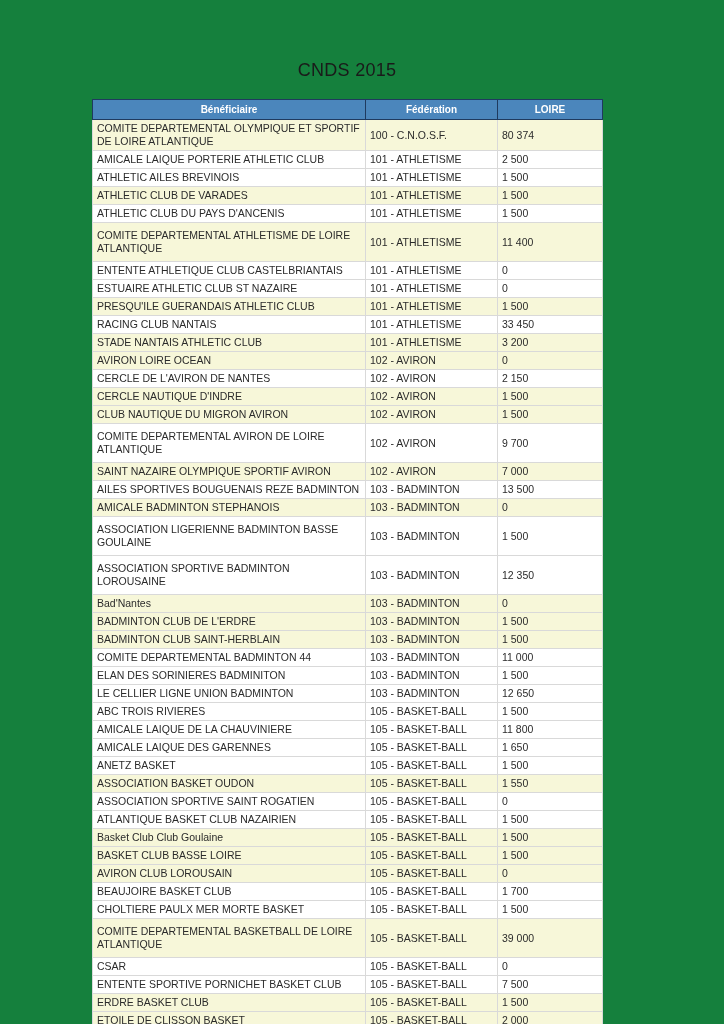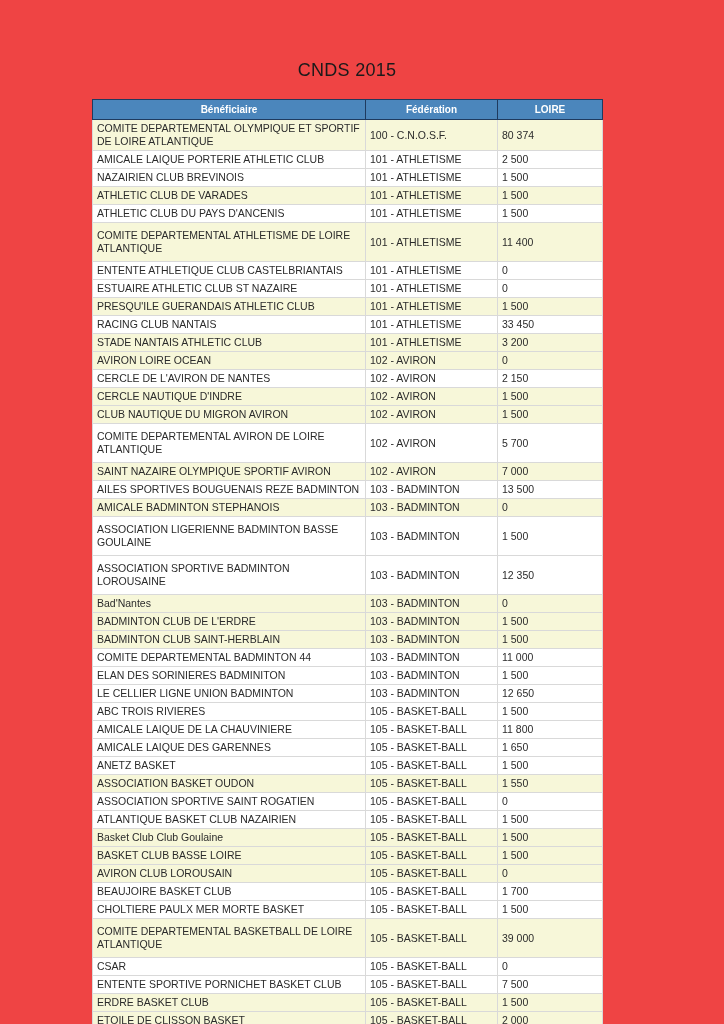--- a/index.html
+++ b/index.html
@@ -8,21 +8,21 @@
     background: #ffffff;
     width: 724px;
     height: 1024px;
     font-family: "Liberation Sans", sans-serif;
   }
   .page {
     box-sizing: border-box;
     width: 724px;
     height: 1024px;
     padding: 60px 0 0 92px;
-    background: #ef4444;
+    background: #15803d;
     overflow: hidden;
   }
   .content {
     width: 510px;
   }
   .title {
     margin: 0 0 19px 0;
     font-size: 18px;
     font-weight: 400;
     color: #1a1a1a;
@@ -88,21 +88,21 @@
     <td class="c-benef">COMITE DEPARTEMENTAL OLYMPIQUE ET SPORTIF DE LOIRE ATLANTIQUE</td>
     <td class="c-fed">100 - C.N.O.S.F.</td>
     <td class="c-cnds">80 374</td>
   </tr>
           <tr>
     <td class="c-benef">AMICALE LAIQUE PORTERIE ATHLETIC CLUB</td>
     <td class="c-fed">101 - ATHLETISME</td>
     <td class="c-cnds">2 500</td>
   </tr>
           <tr>
-    <td class="c-benef">NAZAIRIEN CLUB BREVINOIS</td>
+    <td class="c-benef">ATHLETIC AILES BREVINOIS</td>
     <td class="c-fed">101 - ATHLETISME</td>
     <td class="c-cnds">1 500</td>
   </tr>
           <tr class="yellow">
     <td class="c-benef">ATHLETIC CLUB DE VARADES</td>
     <td class="c-fed">101 - ATHLETISME</td>
     <td class="c-cnds">1 500</td>
   </tr>
           <tr>
     <td class="c-benef">ATHLETIC CLUB DU PAYS D'ANCENIS</td>
@@ -155,21 +155,21 @@
     <td class="c-cnds">1 500</td>
   </tr>
           <tr class="yellow">
     <td class="c-benef">CLUB NAUTIQUE DU MIGRON AVIRON</td>
     <td class="c-fed">102 - AVIRON</td>
     <td class="c-cnds">1 500</td>
   </tr>
           <tr class="tall">
     <td class="c-benef">COMITE DEPARTEMENTAL AVIRON DE LOIRE ATLANTIQUE</td>
     <td class="c-fed">102 - AVIRON</td>
-    <td class="c-cnds">5 700</td>
+    <td class="c-cnds">9 700</td>
   </tr>
           <tr class="yellow">
     <td class="c-benef">SAINT NAZAIRE OLYMPIQUE SPORTIF AVIRON</td>
     <td class="c-fed">102 - AVIRON</td>
     <td class="c-cnds">7 000</td>
   </tr>
           <tr>
     <td class="c-benef">AILES SPORTIVES BOUGUENAIS REZE BADMINTON</td>
     <td class="c-fed">103 - BADMINTON</td>
     <td class="c-cnds">13 500</td>

